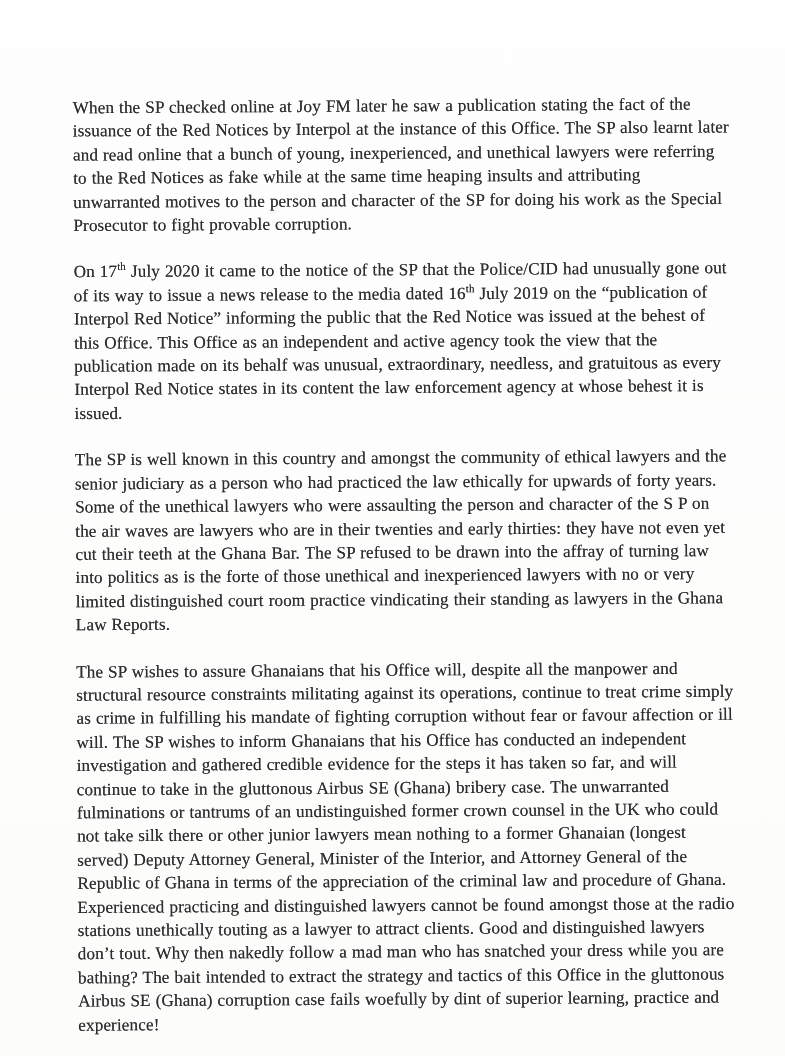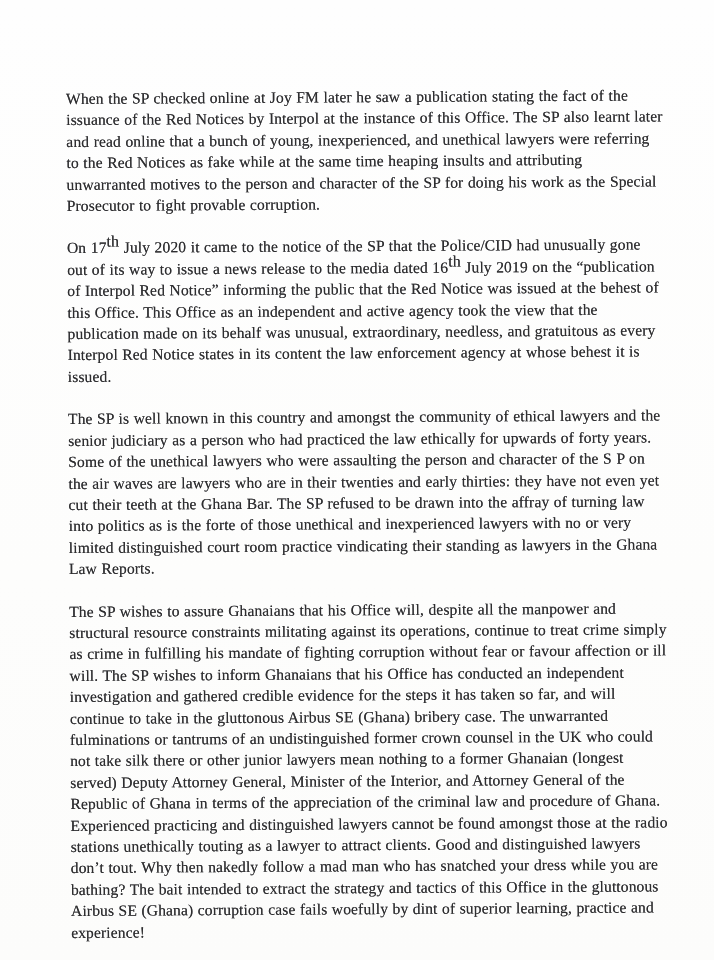--- a/index.html
+++ b/index.html
@@ -27,21 +27,21 @@
     line-height: 21.4px;
     text-align: left;
     letter-spacing: 0.1px;
     word-spacing: 0.5px;
     text-shadow: 0 0 0.45px rgba(40,40,45,0.75);
   }
   .doc-text p {
     margin: 0 0 21px 0;
   }
   .doc-text sup {
-    font-size: 16px;
+    font-size: 10px;
     line-height: 0;
     vertical-align: super;
   }
 </style>
 </head>
 <body>
 
 <div class="page">
   <div class="doc-text">
     <p>When the SP checked online at Joy FM later he saw a publication stating the fact of the issuance of the Red Notices by Interpol at the instance of this Office. The SP also learnt later and read online that a bunch of young, inexperienced, and unethical lawyers were referring to the Red Notices as fake while at the same time heaping insults and attributing unwarranted motives to the person and character of the SP for doing his work as the Special Prosecutor to fight provable corruption.</p>

